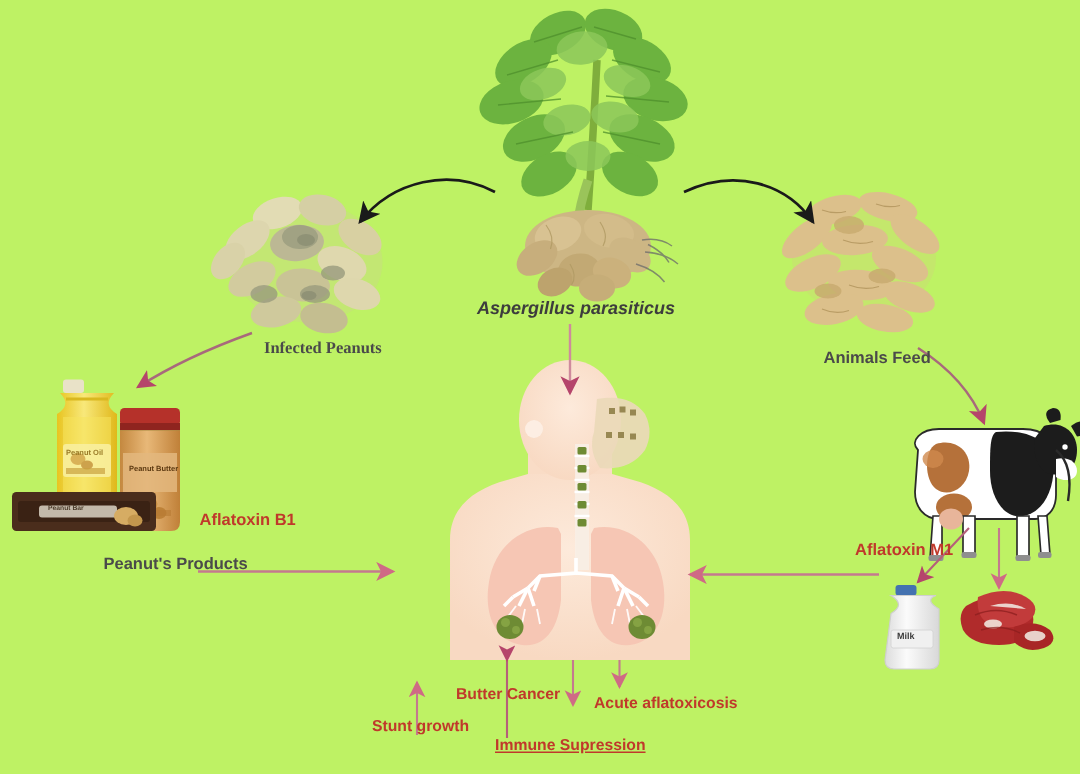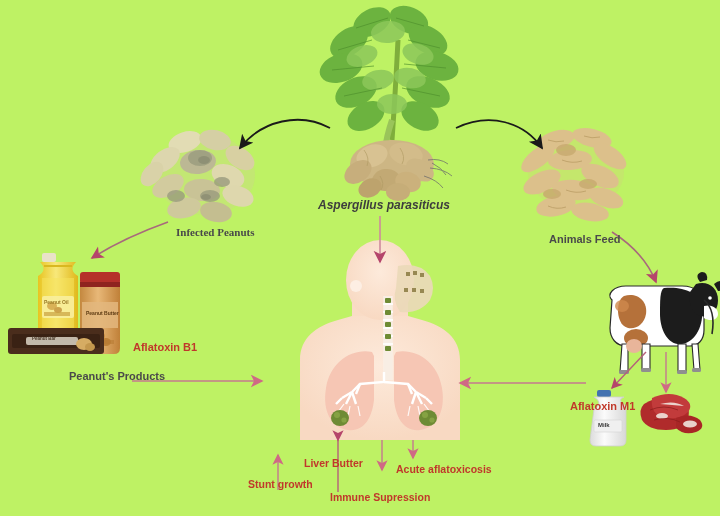--- a/index.html
+++ b/index.html
@@ -405,27 +405,27 @@
   <div class="label lbl-italic" style="left:318px; top:199px;">Aspergillus parasiticus</div>
 
   <div class="label lbl-dark" style="left:176px; top:226px;font-family:Liberation Serif, serif;">Infected Peanuts</div>
 
   <div class="label lbl-dark" style="left:508px; top:233px;margin-left:41px;">Animals Feed</div>
 
   <div class="label lbl-dark" style="left:33px; top:370px;padding-left:36px;">Peanut's Products</div>
 
   <div class="label lbl-red" style="left:133px; top:309px;margin-top:32px;">Aflatoxin B1</div>
 
-  <div class="label lbl-red" style="left:570px; top:361px;margin-top:39px;">Aflatoxin M1</div>
+  <div class="label lbl-red" style="left:570px; top:361px;">Aflatoxin M1</div>
 
   <div class="label lbl-red-sm" style="left:248px; top:479px;text-align:right;">Stunt growth</div>
 
-  <div class="label lbl-red-sm" style="left:304px; top:458px;">Liver Butter</div>
-
-  <div class="label lbl-red-sm" style="left:330px; top:492px;">Immune Supression</div>
+  <div class="label lbl-red-sm" style="left:304px; top:458px;">Butter Cancer</div>
+
+  <div class="label lbl-red-sm" style="left:330px; top:492px;text-decoration:underline;">Immune Supression</div>
 
   <div class="label lbl-red-sm" style="left:396px; top:464px;">Acute aflatoxicosis</div>
 
   <div class="label" style="left:44px; top:300px; font-size:5px; color:#9a7b28; font-weight:700;">Peanut Oil</div>
 
   <div class="label" style="left:86px; top:311px; font-size:5px; color:#5d3a12; font-weight:700;">Peanut Butter</div>
 
   <div class="label" style="left:32px; top:337px; font-size:4.5px; color:#4a3a2a; font-weight:700;">Peanut Bar</div>
 
   <div class="label" style="left:598px; top:422px; font-size:6px; color:#3a3a3a; font-weight:700;">Milk</div>

